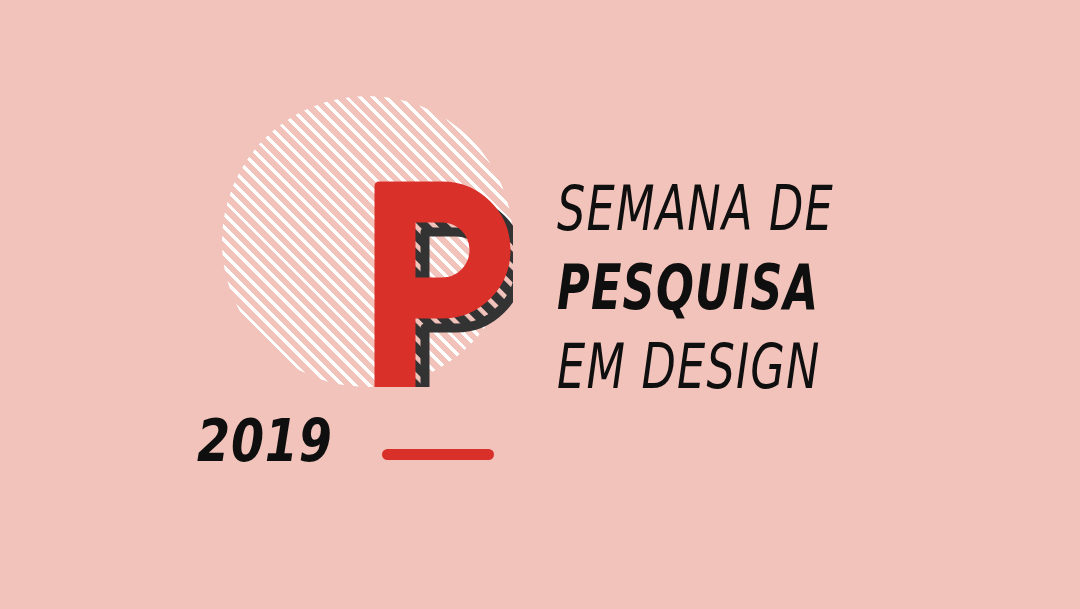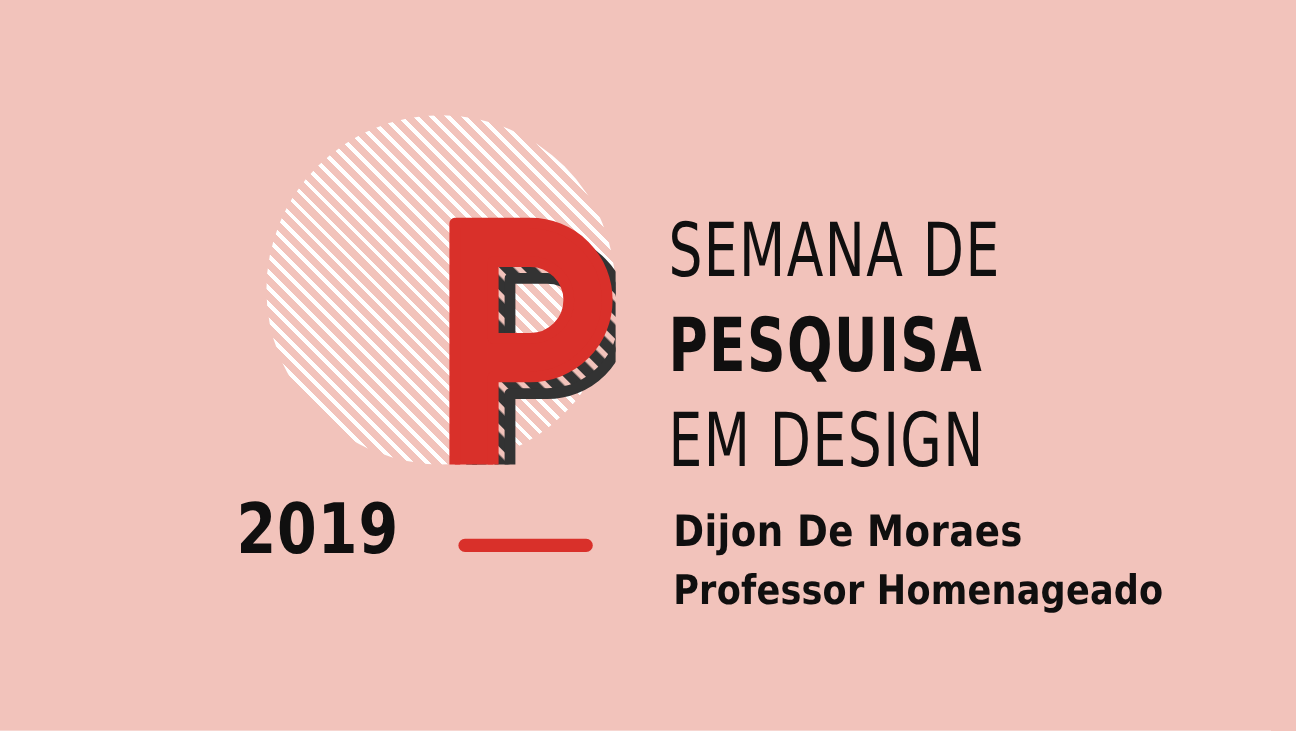--- a/index.html
+++ b/index.html
@@ -12,20 +12,21 @@
     overflow: hidden;
     font-family: "DejaVu Sans", "Liberation Sans", sans-serif;
   }
 
   #poster {
     position: relative;
     width: 1080px;
     height: 609px;
     background: #f2c3bb;
     overflow: hidden;
+    font-style: italic;
   }
 
   
   .mark-circle {
     position: absolute;
     left: 222px;
     top: 96px;
     width: 291px;
     height: 291px;
     border-radius: 50%;
@@ -185,18 +186,14 @@
   <div class="title-block">
     <div class="title-line l1">SEMANA DE</div>
     <div class="title-line l2">PESQUISA</div>
     <div class="title-line l3">EM DESIGN</div>
   </div>
 
   <div class="year">2019</div>
 
   <div class="red-rule"></div>
 
-  <div class="credit-block">
-    <div class="credit-name">Dijon De Moraes</div>
-    <div class="credit-role">Professor Homenageado</div>
-  </div>
 
 </div>
 
 </body></html>

